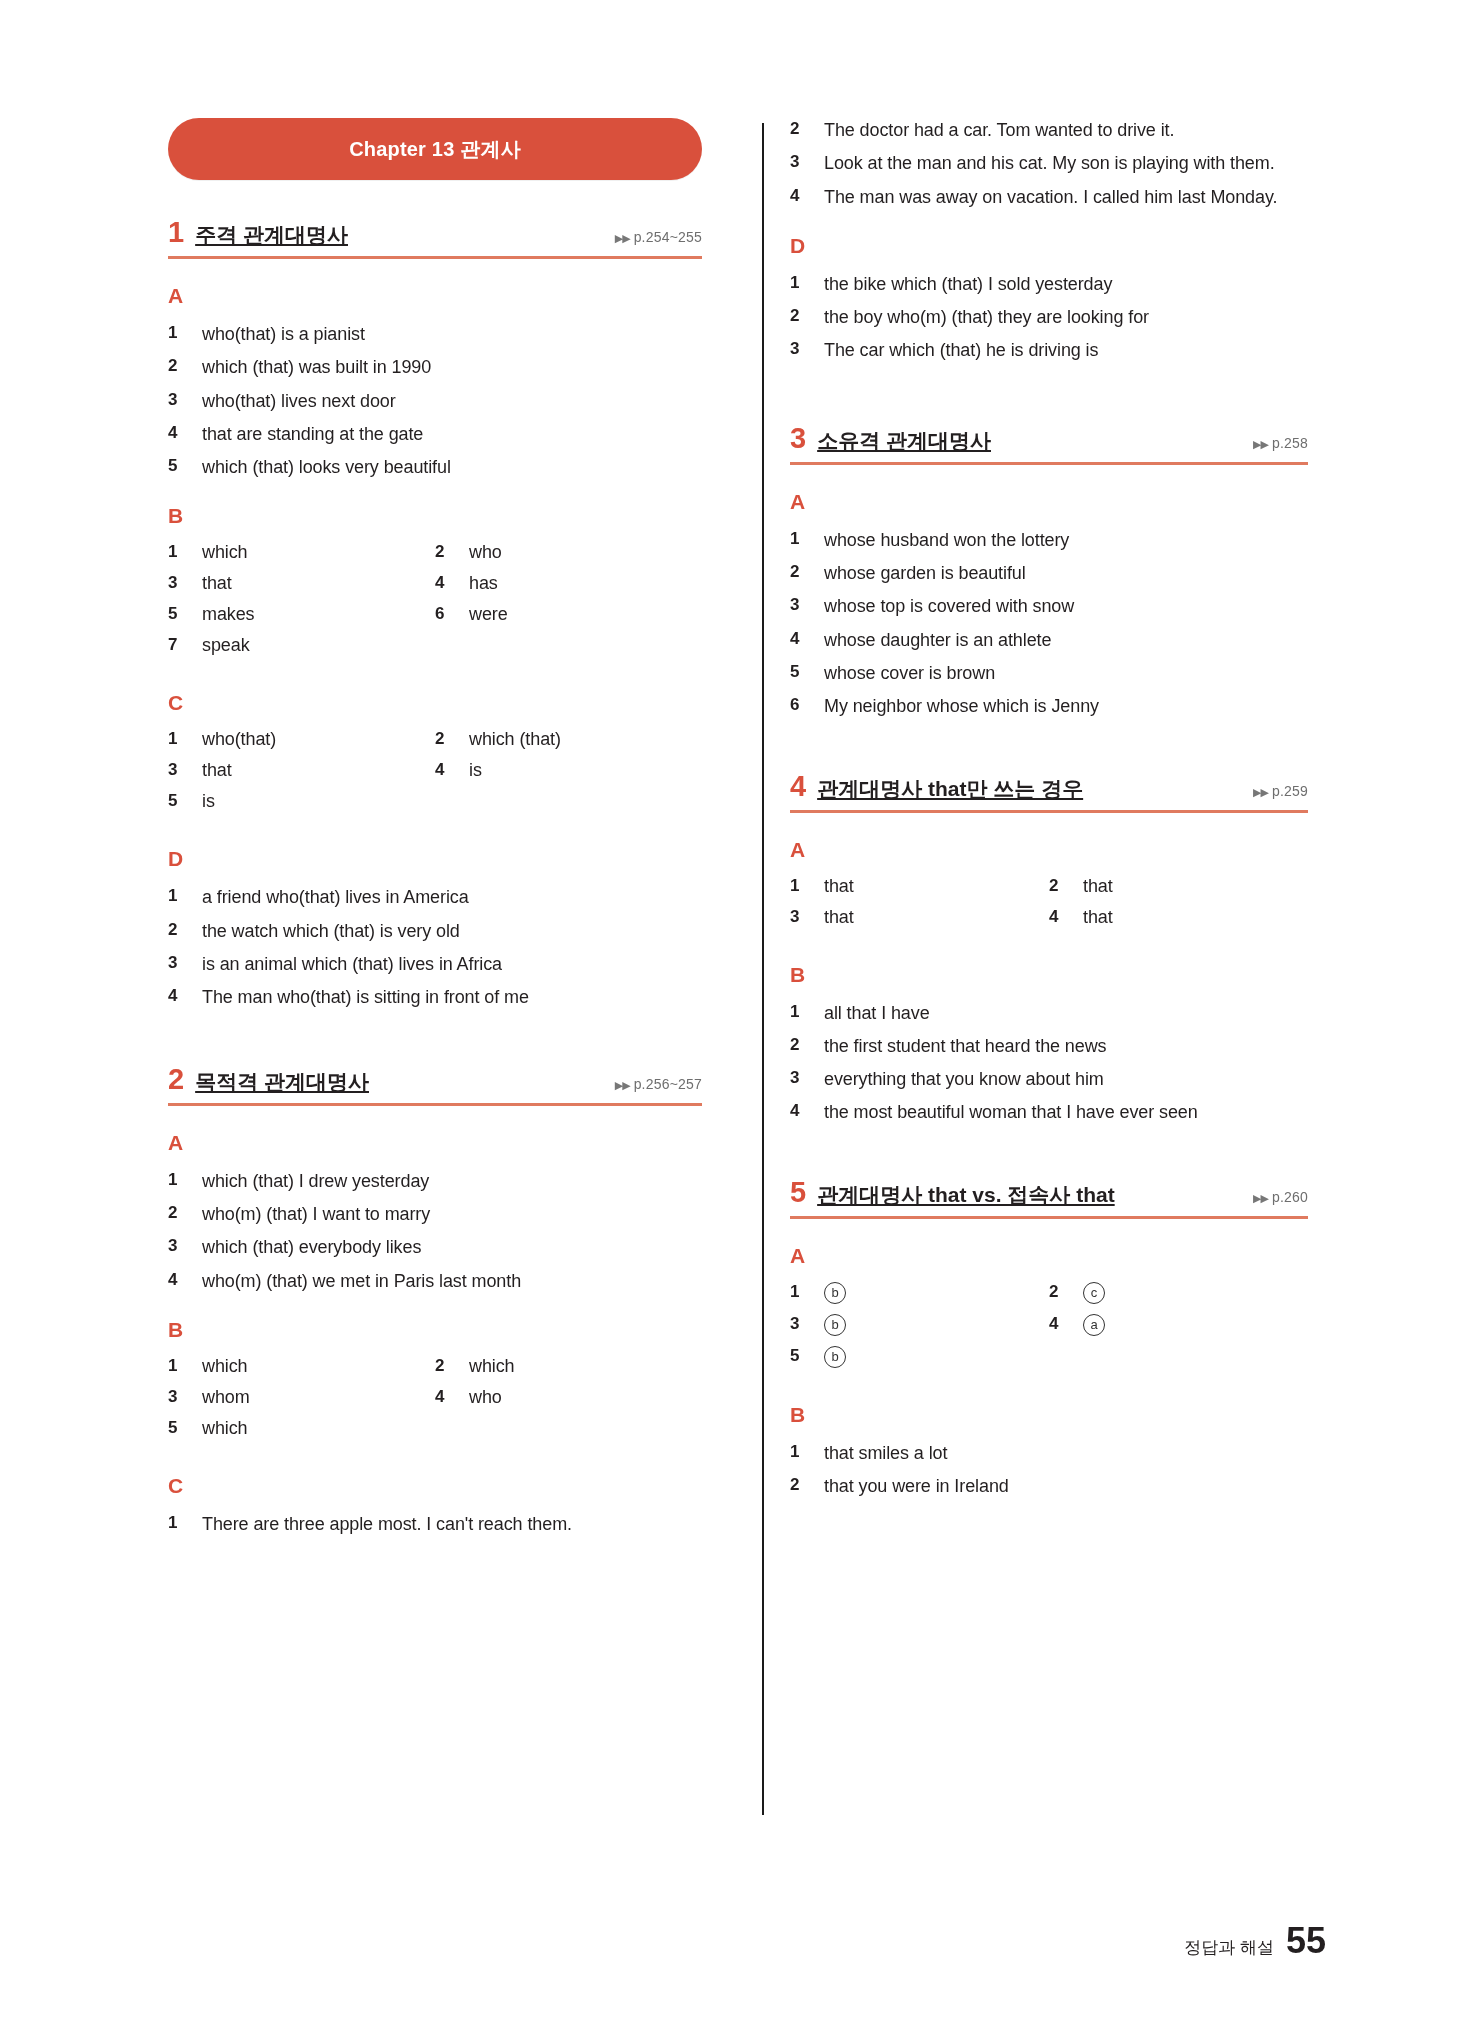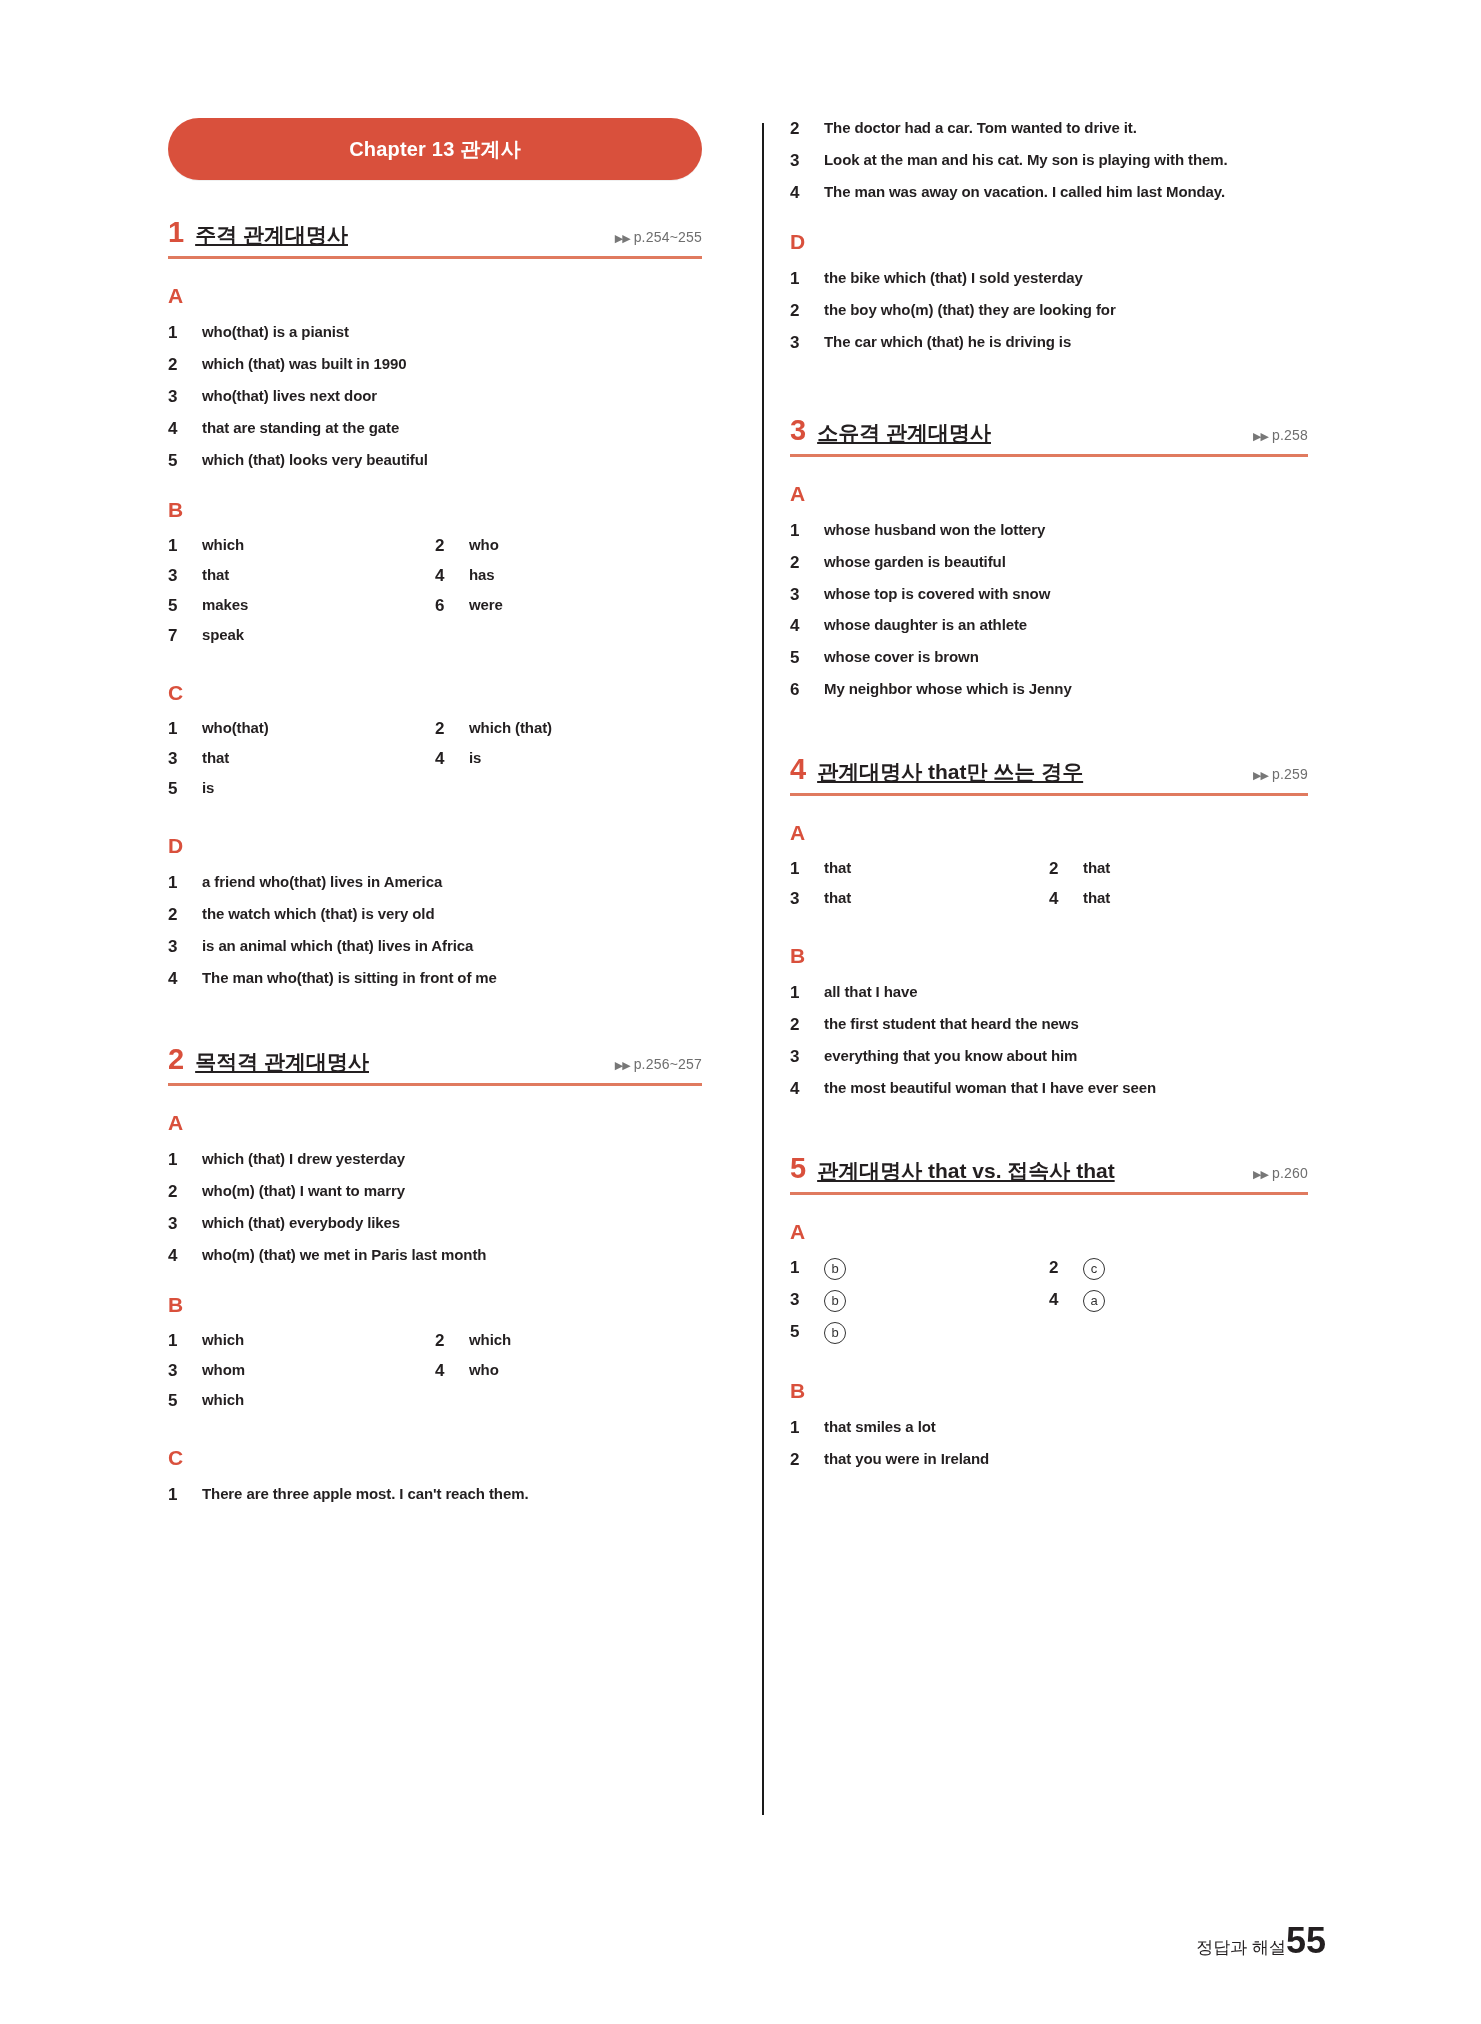--- a/index.html
+++ b/index.html
@@ -129,24 +129,23 @@
     line-height: 1.35;
   }
   .ans-num {
     width: 34px;
     flex: 0 0 34px;
     font-size: 17px;
     font-weight: bold;
     color: #231f20;
   }
   .ans-txt {
-    font-size: 15px;
+    font-size: 18px;
     color: #231f20;
     letter-spacing: -0.1px;
-    font-weight: bold;
   }
 
   
   .ans-grid {
     display: flex;
     flex-wrap: wrap;
   }
   .ans-grid .cell {
     width: 50%;
     display: flex;
@@ -168,21 +167,21 @@
     vertical-align: -3px;
   }
 
   
   .footer {
     position: absolute;
     right: 155px;
     bottom: 62px;
     display: flex;
     align-items: baseline;
-    gap: 0;
+    gap: 12px;
     justify-content: center;
   }
   .footer-label {
     font-size: 17px;
     color: #231f20;
   }
   .footer-page {
     font-size: 36px;
     font-weight: bold;
     color: #231f20;

